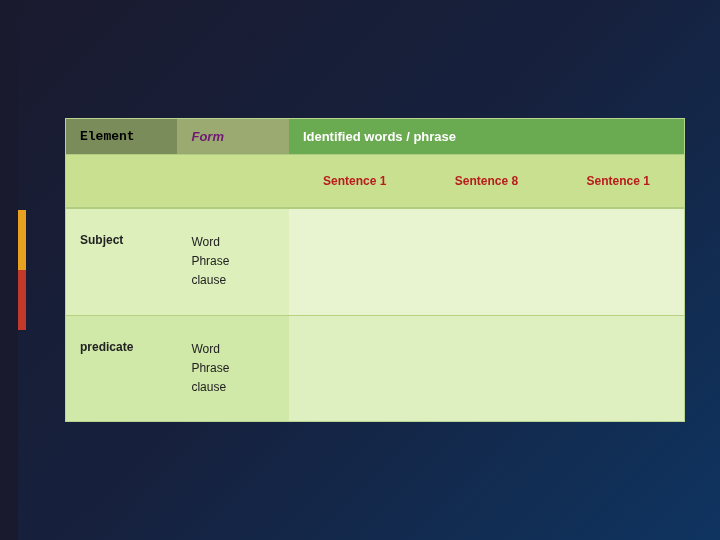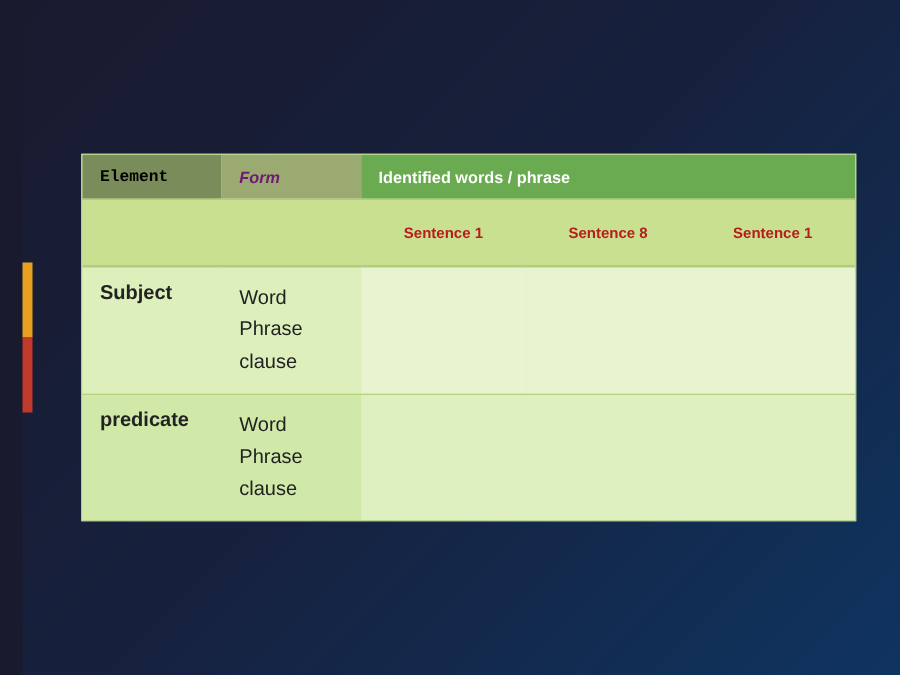--- a/index.html
+++ b/index.html
@@ -102,22 +102,22 @@
       border-bottom: 2px solid #b0cc80;
     }
 
     .header-row-2 .col-element-sub,
     .header-row-2 .col-form-sub {
       background: #c8e090;
     }
 
     
     .data-row td {
-      padding: 12px 14px;
-      font-size: 16px;
+      padding: 24px 14px;
+      font-size: 12px;
       color: #222;
       vertical-align: top;
       border-bottom: 1px solid #b8d080;
     }
 
     .data-row:nth-child(odd) td.row-element,
     .data-row:nth-child(odd) td.row-form {
       background: #ddf0bc;
     }
 

